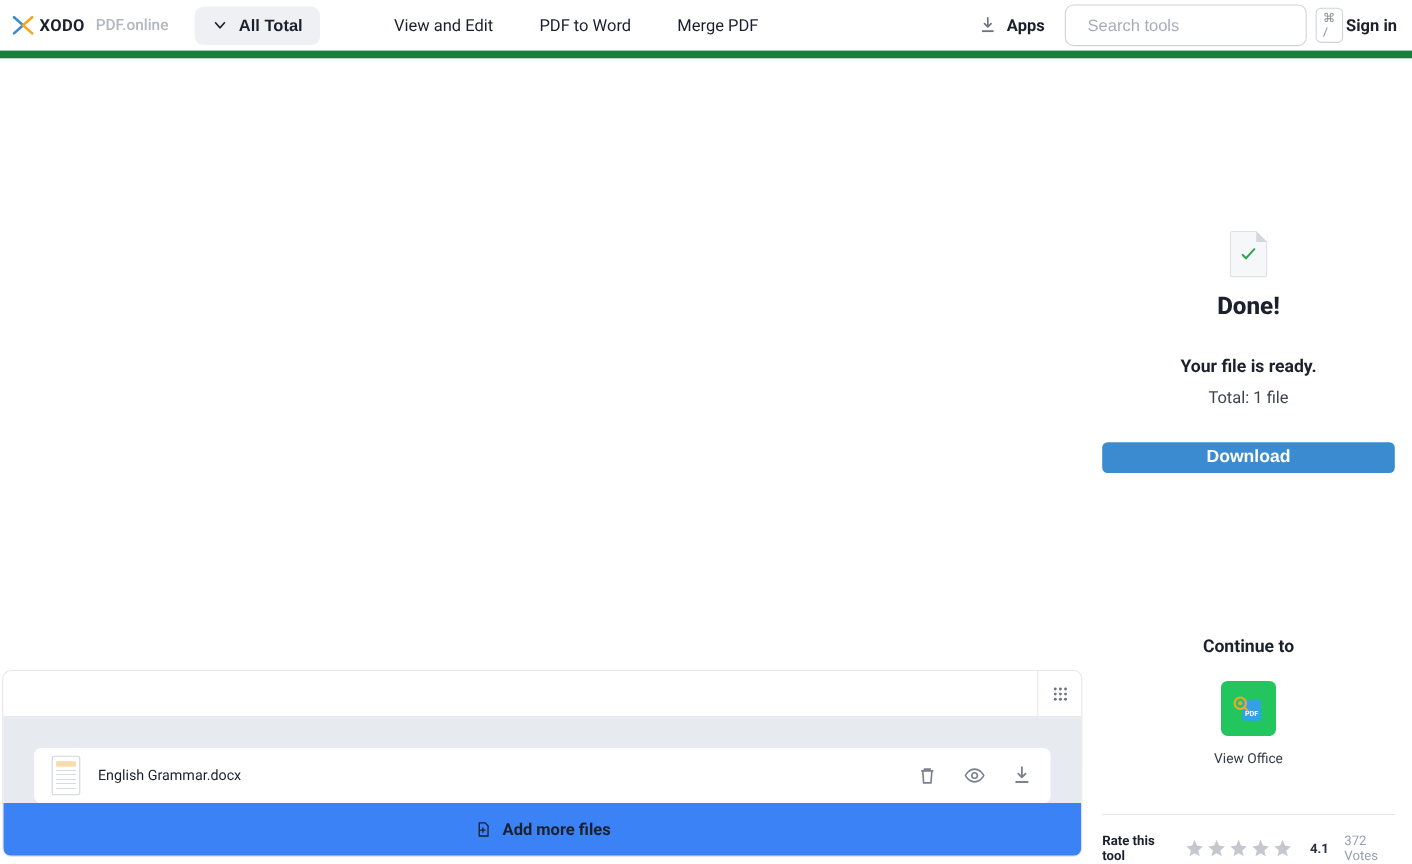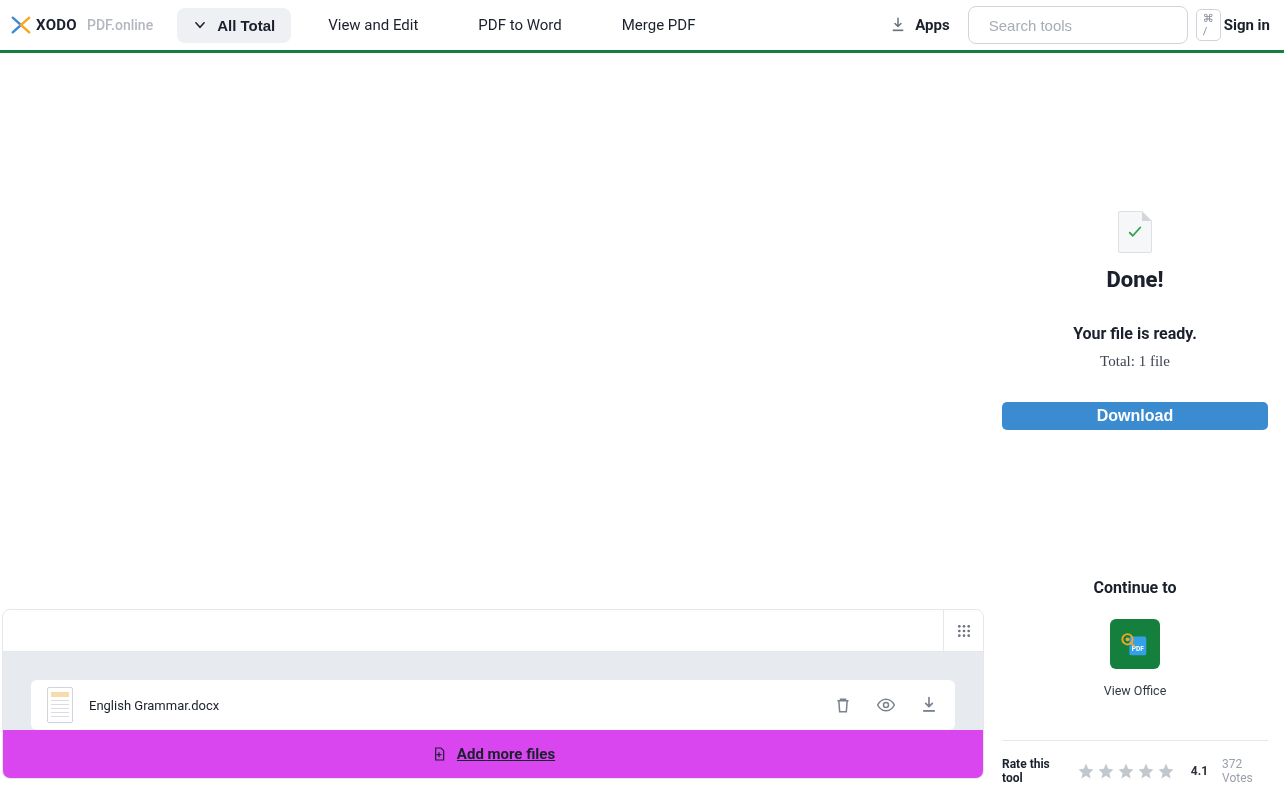--- a/index.html
+++ b/index.html
@@ -8,21 +8,21 @@
     background: #ffffff;
     color: #1a202c;
     width: 1284px;
     height: 785px;
     overflow: hidden;
   }
 
   
   .header {
     height: 53px;
-    border-bottom: 3px solid #15803d;
+    border-bottom: 7px solid #15803d;
     display: flex;
     align-items: center;
     padding: 0 14px 0 10px;
     gap: 18px;
   }
   .logo {
     display: flex;
     align-items: center;
     gap: 4px;
   }
@@ -49,22 +49,22 @@
     padding: 9px 16px;
     font-size: 15px;
     font-weight: 700;
     color: #1a202c;
     cursor: pointer;
     margin-left: 6px;
   }
   .nav-links {
     display: flex;
     align-items: center;
-    gap: 60px;
-    margin-left: 19px;
+    gap: 42px;
+    margin-left: 49px;
   }
   .nav-link {
     font-size: 15px;
     color: #1a202c;
     text-decoration: none;
   }
   .spacer { flex: 1; }
   .apps {
     display: flex;
     align-items: center;
@@ -208,23 +208,22 @@
     font-size: 16px;
     margin-top: auto;
     margin-bottom: 14px;
   }
   .panel-footer {
     height: 48px;
     display: flex;
     align-items: center;
     justify-content: center;
     gap: 10px;
-    background: #d946ef;
-    cursor: pointer;
-    text-decoration: underline;
+    background: #3b82f6;
+    cursor: pointer;
   }
   .panel-footer span {
     font-weight: 700;
     font-size: 15px;
   }
 
   
   .done-block {
     margin-top: 210px;
     display: flex;
@@ -258,21 +257,20 @@
   }
   .ready {
     font-weight: 700;
     font-size: 16px;
     margin-top: 32px;
   }
   .total {
     margin-top: 10px;
     color: #3d4550;
     font-size: 15px;
-    font-family: Liberation Serif, serif;
   }
   .download-btn {
     margin-top: 32px;
     width: 100%;
     height: 28px;
     background: #3b8bd1;
     color: #fff;
     border: none;
     border-radius: 5px;
     font-size: 16px;
@@ -285,21 +283,21 @@
   }
   .continue-title {
     font-weight: 700;
     font-size: 16px;
     margin-top: 48px;
   }
   .continue-card {
     margin: 22px auto 0;
     width: 50px;
     height: 50px;
-    background: #15803d;
+    background: #22c55e;
     border-radius: 6px;
     display: flex;
     align-items: center;
     justify-content: center;
     cursor: pointer;
   }
   .continue-label {
     margin-top: 14px;
     font-size: 12.5px;
     color: #343a44;

